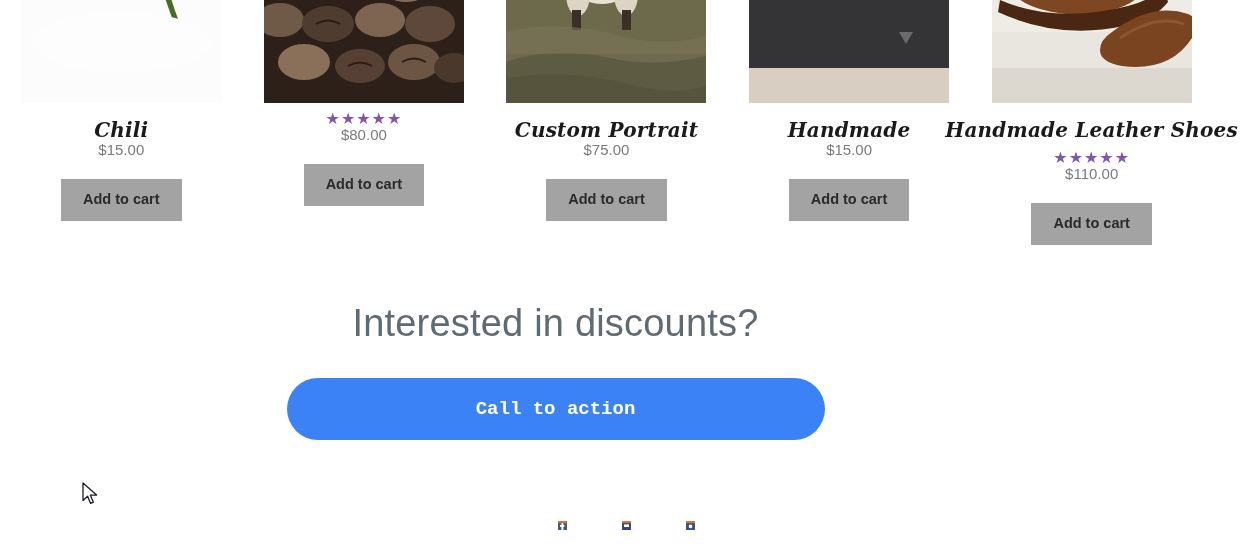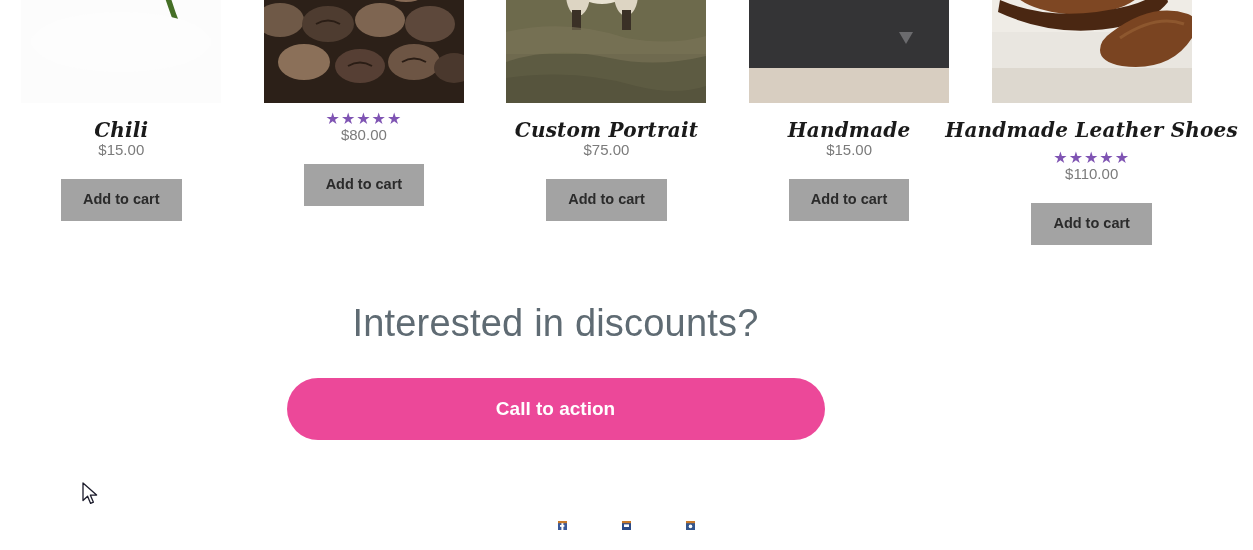--- a/index.html
+++ b/index.html
@@ -113,25 +113,25 @@
     line-height: 1.25;
     color: #5f6b73;
     letter-spacing: 0.2px;
   }
   .cta-button {
     margin-top: 30px;
     display: inline-block;
     width: 538px;
     box-sizing: border-box;
     padding: 21px 10px;
-    background: #ec4899;
+    background: #3b82f6;
     color: #ffffff;
     border: 0;
     border-radius: 40px;
-    font-family: Liberation Sans, sans-serif;
+    font-family: Liberation Mono, monospace;
     font-size: 19px;
     font-weight: 700;
     line-height: 1.1;
     cursor: pointer;
   }
 
   
   .social-row {
     position: absolute;
     top: 521px;

